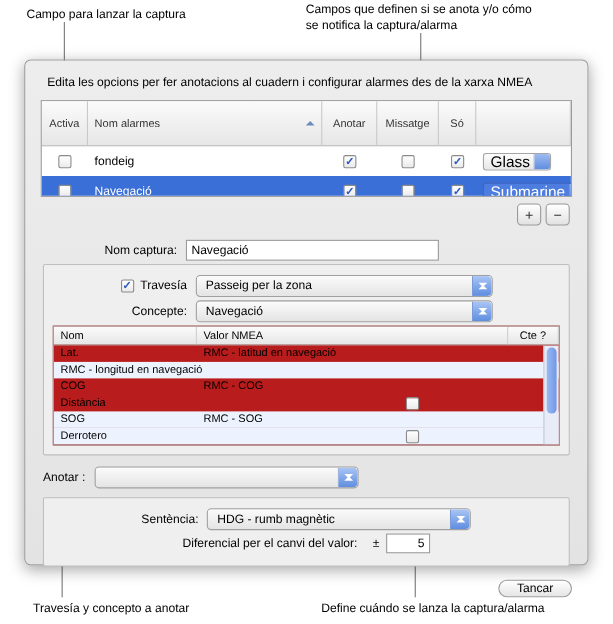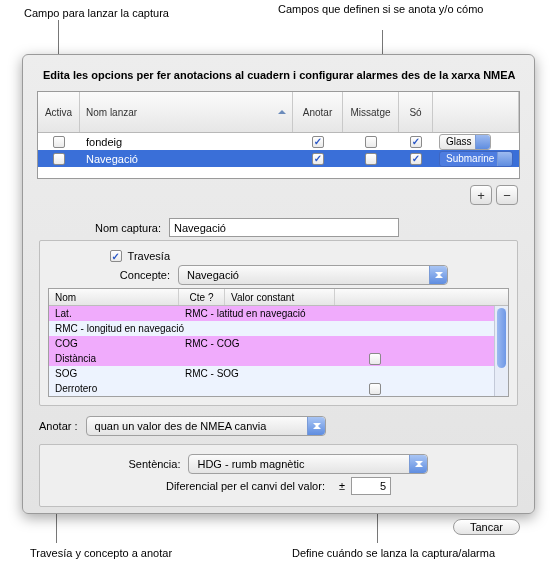--- a/index.html
+++ b/index.html
@@ -1,53 +1,53 @@
 <!DOCTYPE html>
 <html><head>
 <meta charset="utf-8">
 <style>
 *{box-sizing:border-box;margin:0;padding:0;font-family:"Lucida Grande","Helvetica Neue",Arial,sans-serif;font-size:11px;color:#000}
 body{width:557px;height:567px;background:#fff;position:relative}
 .callout{position:absolute;font-size:11px;line-height:1.3;color:#000}
 .callout-line{position:absolute;background:#777}
 .window{position:absolute;left:22px;top:54px;width:513px;height:460px;background:linear-gradient(#ededed,#e3e3e3);border:1px solid #9a9a9a;border-radius:6px;box-shadow:0 4px 14px rgba(0,0,0,.35);padding:12px 14px 10px}
-.title{font-weight:bold;font-size:11px;margin:2px 0 10px 6px}
+.title{font-weight:normal;font-size:11px;margin:2px 0 10px 6px}
 .table1{border:1px solid #9a9a9a;background:#fff;height:88px;overflow:hidden}
 .thead{display:flex;background:linear-gradient(#fbfbfb,#e6e6e6);border-bottom:1px solid #b8b8b8}
 .th{border-right:1px solid #c9c9c9;padding:20px 6px;font-size:10px;color:#333;height:35px;display:flex;align-items:center}
 .th.sort::after{content:"";margin-left:auto;border:4px solid transparent;border-bottom-color:#6b8bbb;transform:translateY(-2px)}
 .tbody{}
-.tr{display:flex;height:17px;align-items:center}
+.tr{display:flex;height:27px;align-items:center}
 .tr.sel{background:#3a6fd8;color:#fff}
 .tr.sel .td{color:#fff}
 .td{padding:0 6px;font-size:11px;display:flex;align-items:center;height:100%}
 .c-activa{width:42px;justify-content:center}
 .c-nom{flex:1}
 .c-anotar{width:50px;justify-content:center}
 .c-msg{width:56px;justify-content:center}
 .c-so{width:34px;justify-content:center}
 .c-sosel{width:86px}
 .cb{width:12px;height:12px;border:1px solid #8a8a8a;border-radius:2px;background:linear-gradient(#fff,#eaeaea);display:inline-flex;align-items:center;justify-content:center}
 .cb.chk::after{content:"✓";font-size:10px;color:#2956c5;font-weight:bold}
-.mini-popup{display:inline-flex;align-items:center;gap:4px;height:16px;padding:0 18px 0 6px;background:linear-gradient(#fdfdfd,#e7e7e7);border:1px solid #a5a5a5;border-radius:3px;position:relative;font-size:10px}
+.mini-popup{display:inline-flex;align-items:center;gap:4px;height:16px;padding:0 18px 0 6px;background:linear-gradient(#fdfdfd,#e7e7e7);border:1px solid #a5a5a5;border-radius:3px;position:relative;font-size:14px}
 .mini-popup::after{content:"";position:absolute;right:0;top:0;width:14px;height:100%;background:linear-gradient(#9ebbf0,#5f8de0);border-left:1px solid #7a9bd6;border-radius:0 3px 3px 0}
 .mini-popup::before{content:"";position:absolute;right:4px;top:50%;width:0;height:0;border:3px solid transparent;border-top-color:#fff;transform:translateY(-1px)}
 .mini-popup.dark{background:#4e7de0;color:#fff;border-color:#3e66c0}
 .addremove{display:flex;gap:4px;justify-content:flex-end;margin:6px 2px 0 0}
 .sq{width:22px;height:20px;border:1px solid #9a9a9a;border-radius:4px;background:linear-gradient(#fff,#e2e2e2);display:flex;align-items:center;justify-content:center;font-size:13px;color:#333}
 .form{margin-top:4px;padding:6px 2px}
 .row{display:flex;align-items:center;margin:3px 0}
 .lbl{width:130px;text-align:right;padding-right:8px;font-size:11px}
 .txt{flex:0 0 230px;height:19px;border:1px solid #9a9a9a;background:#fff;padding:0 4px;font-size:11px}
 .popup{height:20px;border:1px solid #a0a0a0;border-radius:4px;background:linear-gradient(#fbfbfb,#e4e4e4);position:relative;padding:0 24px 0 8px;display:flex;align-items:center;font-size:11px}
 .popup .end{position:absolute;right:0;top:0;width:18px;height:100%;background:linear-gradient(#a9c5f4,#5f8de0);border-left:1px solid #7a9bd6;border-radius:0 4px 4px 0}
 .popup .end::after{content:"";position:absolute;left:5px;top:4px;border:4px solid transparent;border-bottom-color:#fff}
 .popup .end::before{content:"";position:absolute;left:5px;bottom:4px;border:4px solid transparent;border-top-color:#fff}
 .group{border:1px solid #bfbfbf;border-radius:2px;margin-top:2px;padding:6px 8px 8px;background:#efefef}
-.table2{border:1px solid #a1a1a1;background:#f0abfc;margin-top:1px}
+.table2{border:1px solid #a1a1a1;background:#b91c1c;margin-top:1px}
 .thead2{display:flex;background:linear-gradient(#fbfbfb,#e6e6e6);border-bottom:1px solid #bcbcbc}
 .th2{border-right:1px solid #cfcfcf;padding:2px 6px;font-size:10px;height:16px;display:flex;align-items:center}
 .c2-nom{width:130px}
 .c2-val{flex:1}
 .c2-cte{width:46px;justify-content:center}
 .c2-const{width:110px}
 .tbody2{max-height:96px;overflow:hidden;position:relative}
 .tr2{display:flex;height:15px;}
 .tr2.alt{background:#edf3fe}
 .td2{padding:0 6px;font-size:10px;display:flex;align-items:center}
@@ -56,36 +56,37 @@
 .smallbox{width:40px;height:18px;border:1px solid #9a9a9a;background:#fff;text-align:right;padding:0 4px;font-size:11px}
 .close-row{display:flex;justify-content:flex-end;margin-top:6px}
 .btn{height:16px;padding:0 16px;border:1px solid #9a9a9a;border-radius:11px;background:linear-gradient(#fff,#e5e5e5);font-size:11px;display:flex;align-items:center}
 </style>
 </head>
 <body>
 
 <div class="callout" style="left:24px;top:6px">Campo para lanzar la captura</div>
 <div class="callout" style="left:278px;top:2px">
   <div>Campos que definen si se anota y/o cómo</div>
+  <div>se notifica la captura/alarma</div>
 </div>
 <div class="callout" style="left:30px;top:546px">Travesía y concepto a anotar</div>
 <div class="callout" style="left:292px;top:546px">Define cuándo se lanza la captura/alarma</div>
 
 <div class="callout-line" style="left:58px;top:20px;width:1px;height:80px"></div>
 <div class="callout-line" style="left:382px;top:30px;width:1px;height:68px"></div>
 <div class="callout-line" style="left:56px;top:311px;width:1px;height:232px"></div>
 <div class="callout-line" style="left:377px;top:440px;width:1px;height:103px"></div>
 
 <div class="window">
   <div class="title">Edita les opcions per fer anotacions al cuadern i configurar alarmes des de la xarxa NMEA</div>
 
   <div class="table1">
     <div class="thead">
       <div class="th c-activa">Activa</div>
-      <div class="th c-nom sort">Nom lanzar</div>
+      <div class="th c-nom sort">Nom alarmes</div>
       <div class="th c-anotar">Anotar</div>
       <div class="th c-msg">Missatge</div>
       <div class="th c-so">Só</div>
       <div class="th c-sosel"></div>
     </div>
     <div class="tbody">
       <div class="tr">
         <div class="td c-activa">
             <span class="cb"></span>
           </div>
@@ -134,34 +135,38 @@
       <div class="lbl">Nom captura:</div>
       <input class="txt" value="Navegació" style="">
     </div>
 
     <div class="group">
       <div class="row">
         <div class="lbl" style="display:flex;justify-content:flex-end;gap:6px">
           <span class="cb chk"></span>
           <span>Travesía</span>
         </div>
+        <div class="popup" style="flex:0 0 270px">
+            <span>Passeig per la zona</span>
+            <span class="end"></span>
+          </div>
       </div>
       <div class="row">
         <div class="lbl">Concepte:</div>
         <div class="popup" style="flex:0 0 270px">
             <span>Navegació</span>
             <span class="end"></span>
           </div>
       </div>
 
       <div class="table2">
         <div class="thead2">
           <div class="th2 c2-nom">Nom</div>
+          <div class="th2 c2-val">Valor NMEA</div>
           <div class="th2 c2-cte">Cte ?</div>
-          <div class="th2 c2-const">Valor constant</div>
         </div>
         <div class="tbody2">
           <div class="tr2">
               <div class="td2 c2-nom">Lat.</div>
               <div class="td2 c2-val">RMC - latitud en navegació</div>
               <div class="td2 c2-cte"></div>
               <div class="td2 c2-const"></div>
             </div>
           <div class="tr2 alt">
               <div class="td2 c2-val">RMC - longitud en navegació</div>
@@ -199,21 +204,20 @@
           <div class="sb">
               <div class="thumb"></div>
             </div>
         </div>
       </div>
     </div>
 
     <div class="row" style="margin-top:10px;">
       <div class="lbl" style="width:auto;padding-right:8px">Anotar :</div>
       <div class="popup" style="flex:0 0 240px">
-          <span>quan un valor des de NMEA canvia</span>
           <span class="end"></span>
         </div>
     </div>
 
     <div class="group" style="margin-top:8px">
       <div class="row" style="justify-content:center">
         <div class="lbl" style="width:auto">Sentència:</div>
         <div class="popup" style="flex:0 0 240px">
             <span>HDG - rumb magnètic</span>
             <span class="end"></span>

